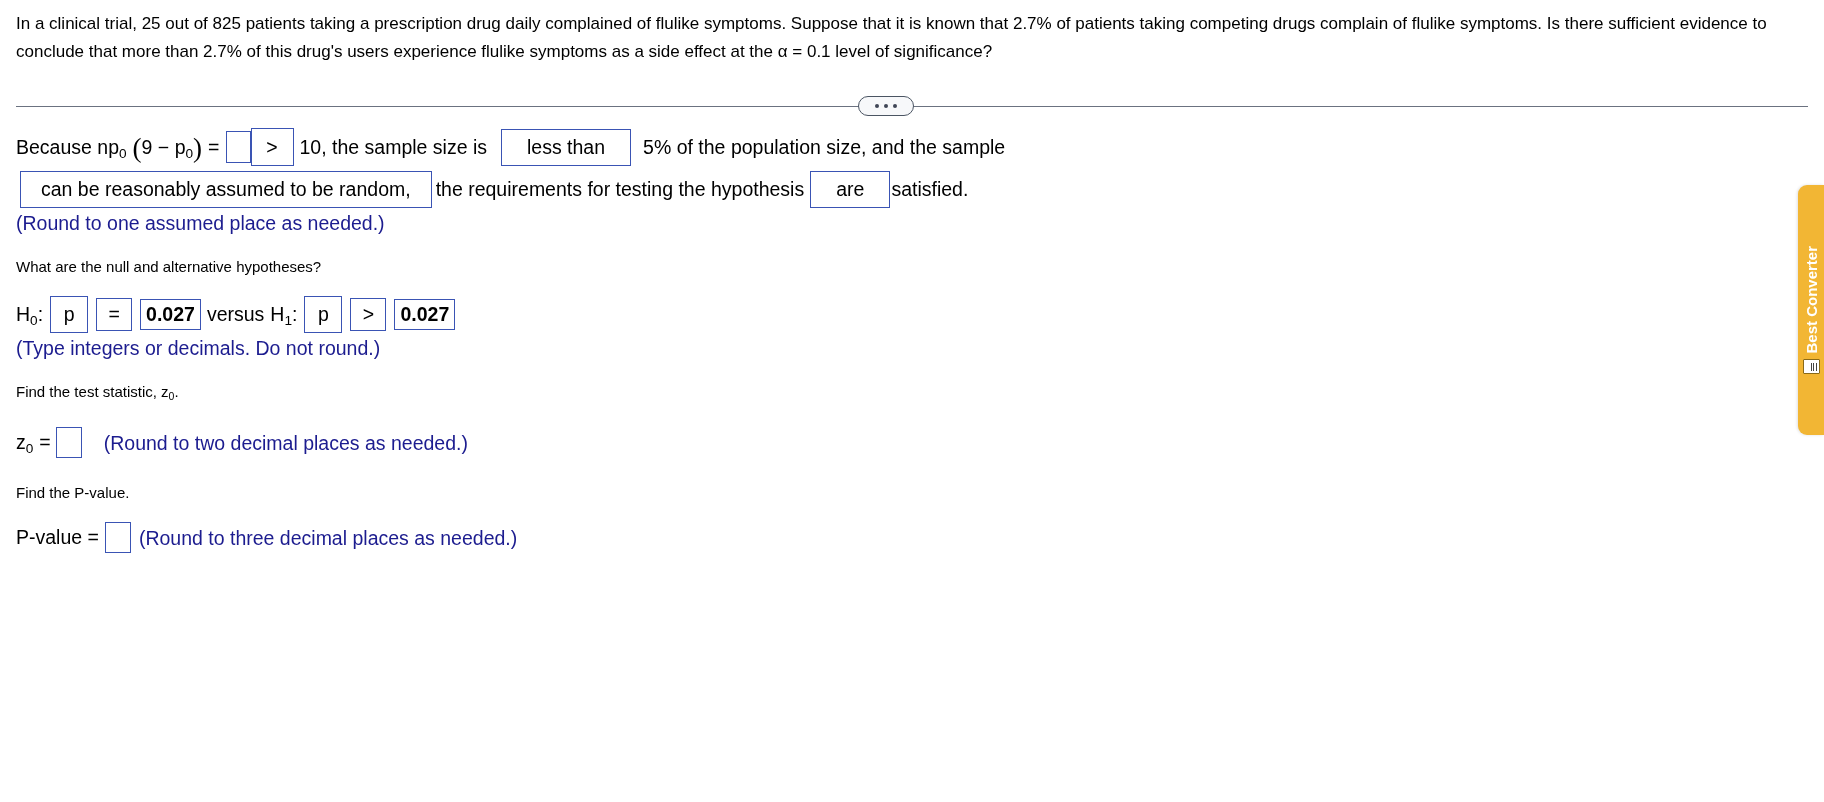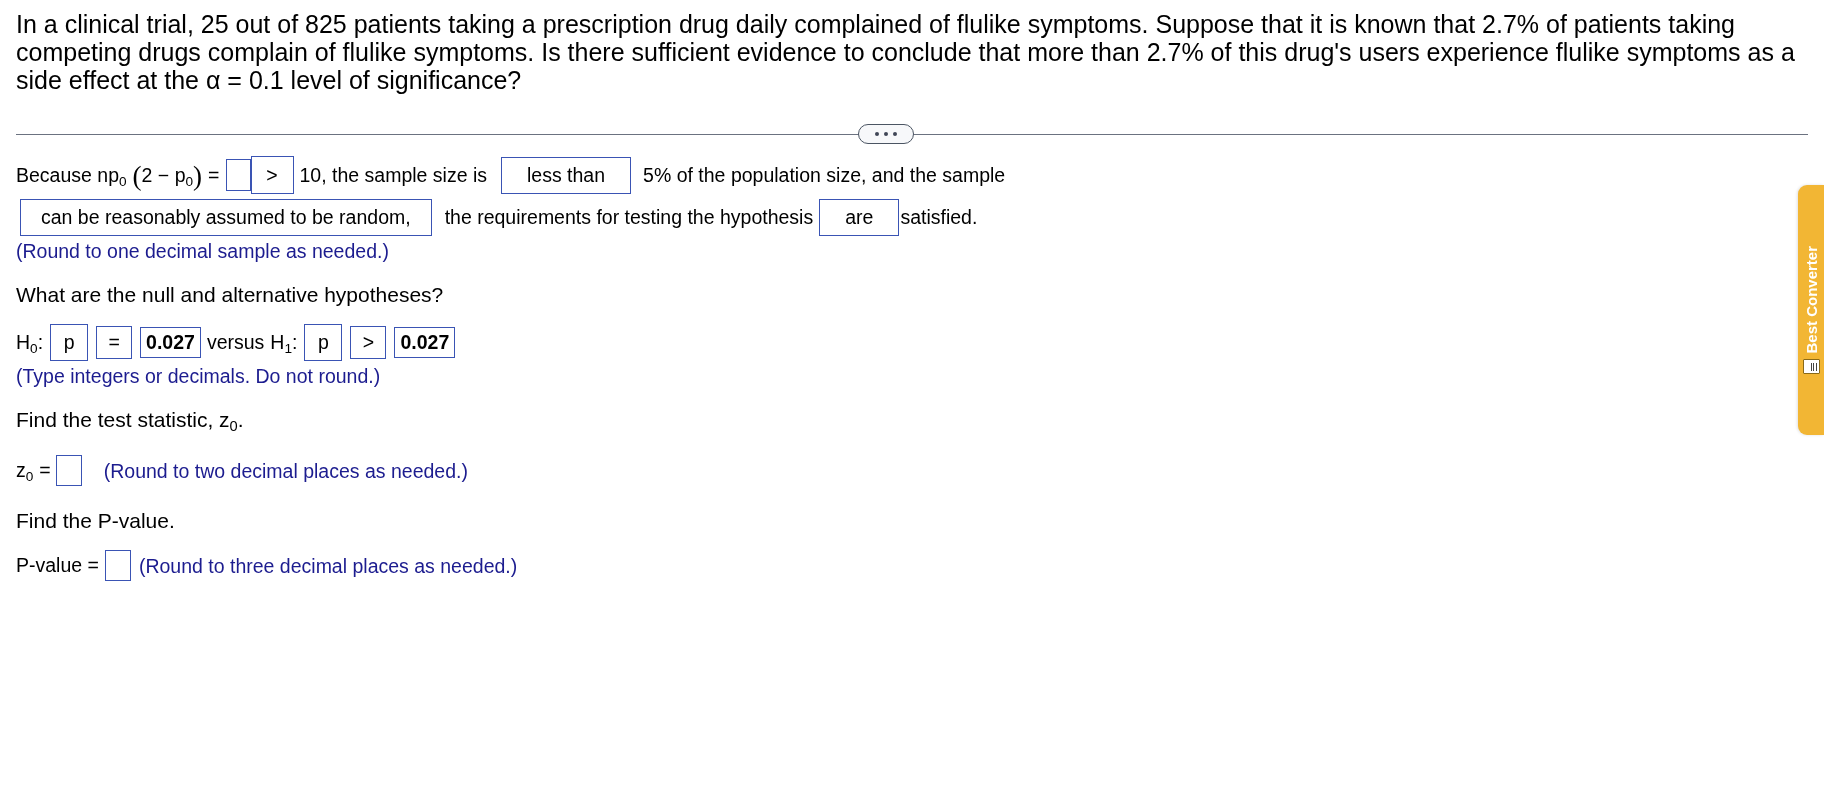--- a/index.html
+++ b/index.html
@@ -11,21 +11,21 @@
     width: 1824px;
     height: 802px;
     font-family: "Liberation Sans", sans-serif;
     color: #000000;
     overflow: hidden;
     position: relative;
   }
 
   
   .problem {
-    font-size: 25px;
+    font-size: 17px;
     line-height: 28px;
     padding: 10px 16px 0 16px;
     color: #000;
     max-width: 1790px;
   }
 
   
   .divider-wrap {
     position: relative;
     height: 44px;
@@ -99,21 +99,21 @@
   .abox.pick-wide { height: 37px; padding: 0 20px; }
   .abox.tiny    { width: 36px; height: 33px; }
   .abox.letter  { width: 38px; height: 37px; }
 
   .hint {
     color: #1c1c8f;
     font-size: 19.5px;
     line-height: 30px;
   }
   .q {
-    font-size: 21px;
+    font-size: 15px;
     line-height: 30px;
   }
   .blk2 { margin-top: 14px; }
 
   sub {
     font-size: 0.70em;
     vertical-align: -0.28em;
     line-height: 0;
   }
   .paren-big {
@@ -184,38 +184,38 @@
     <i></i>
     <i></i>
   </div>
 </div>
 
 <div class="answer">
 
   <div class="row">
     <span><span>Because np</span><sub>0</sub></span>
     <span class="paren-big r-sp">(</span>
-    <span><span>2 − p</span><sub>0</sub></span>
+    <span><span>9 − p</span><sub>0</sub></span>
     <span class="paren-big">)</span>
     <span class="r-sp">=</span>
     <span class="abox empty-sm r-sp"></span>
     <span class="abox op-tall">&gt;</span>
     <span class="r-sp">10, the sample size is</span>
     <span class="abox pick r-sp" style="margin-left:14px">less than</span>
     <span class="r-sp" style="margin-left:12px">5% of the population size, and the sample</span>
   </div>
 
   <div class="row" style="margin-top:5px">
     <span class="abox pick-wide" style="margin-left:4px">can be reasonably assumed to be random,</span>
-    <span class="r-sp" style="margin-left:13px">the requirements for testing the hypothesis</span>
+    <span class="r-sp" style="margin-left:4px">the requirements for testing the hypothesis</span>
     <span class="abox pick r-sp" style="">are</span>
     <span class="r-sp" style="margin-left:1px">satisfied.</span>
   </div>
 
-  <div class="hint">(Round to one decimal sample as needed.)</div>
+  <div class="hint">(Round to one assumed place as needed.)</div>
 
   <div class="q blk2">What are the null and alternative hypotheses?</div>
 
   <div class="row blk2">
     <span><span>H</span><sub>0</sub><span>:</span></span>
     <span class="abox letter" style="margin-left:7px">p</span>
     <span class="abox tiny" style="margin-left:8px">=</span>
     <span class="abox val" style="margin-left:8px">0.027</span>
     <span class="r-sp">versus</span>
     <span class="r-sp"><span>H</span><sub>1</sub><span>:</span></span>

